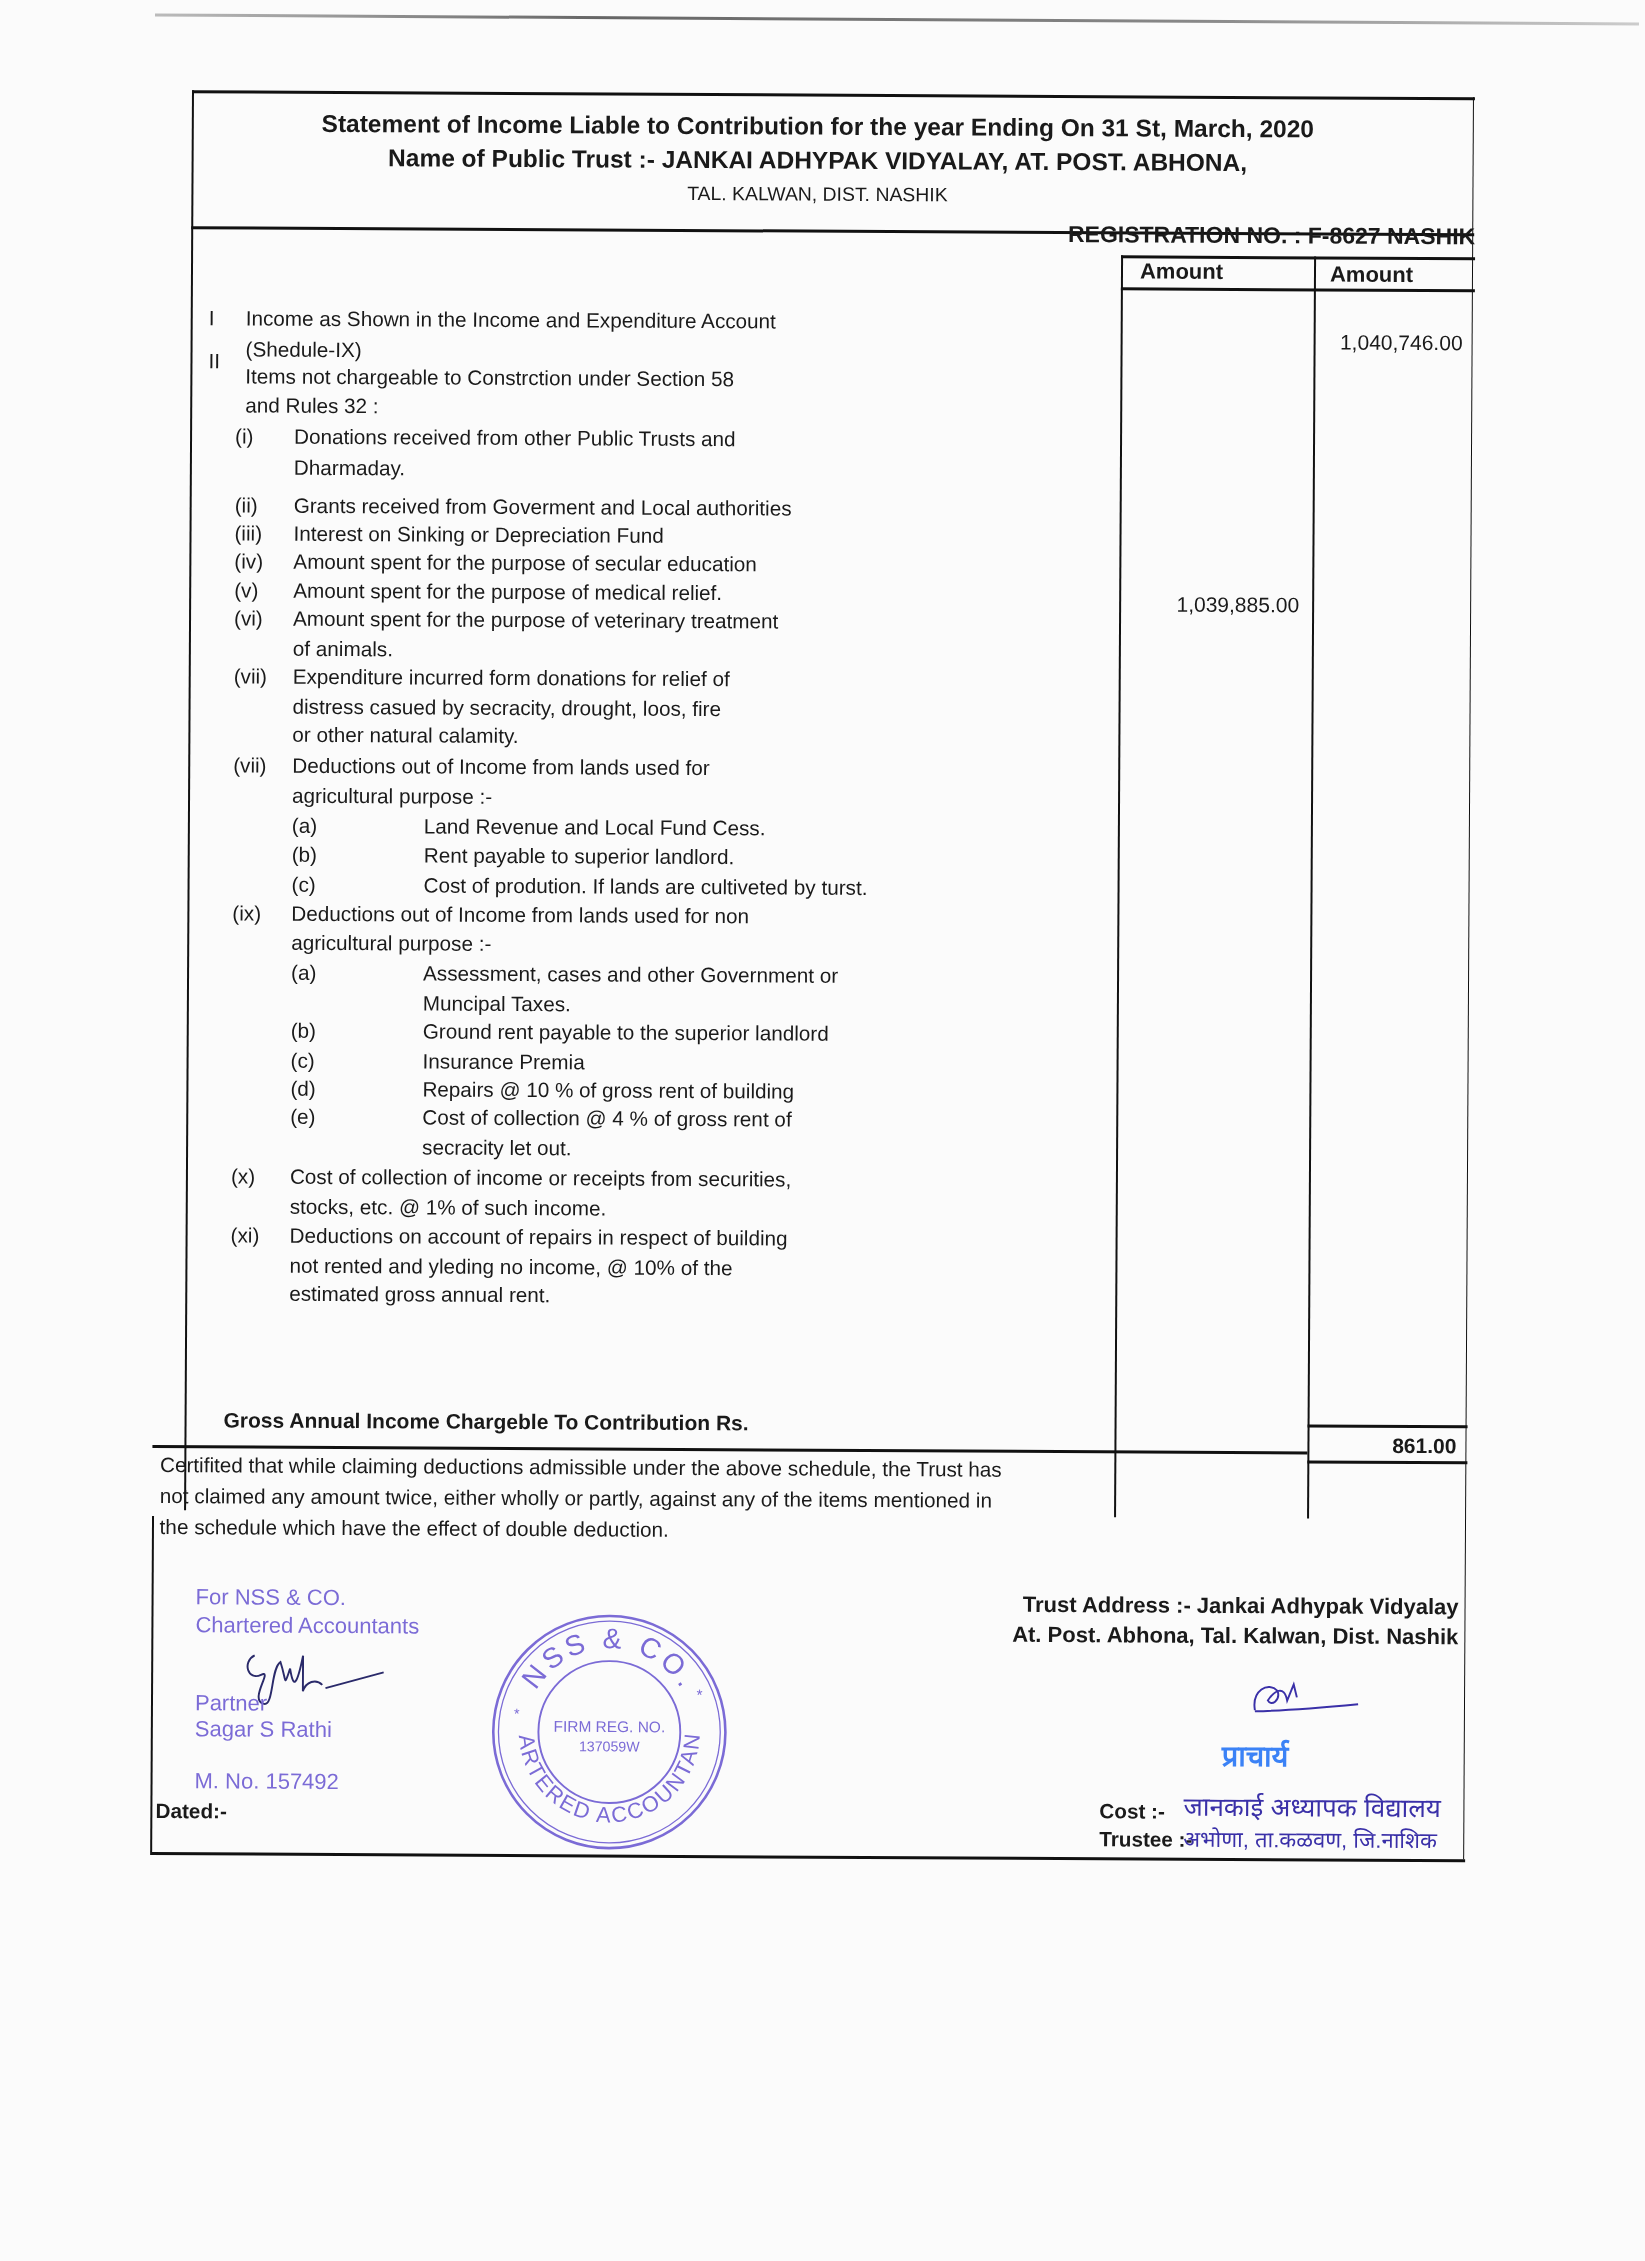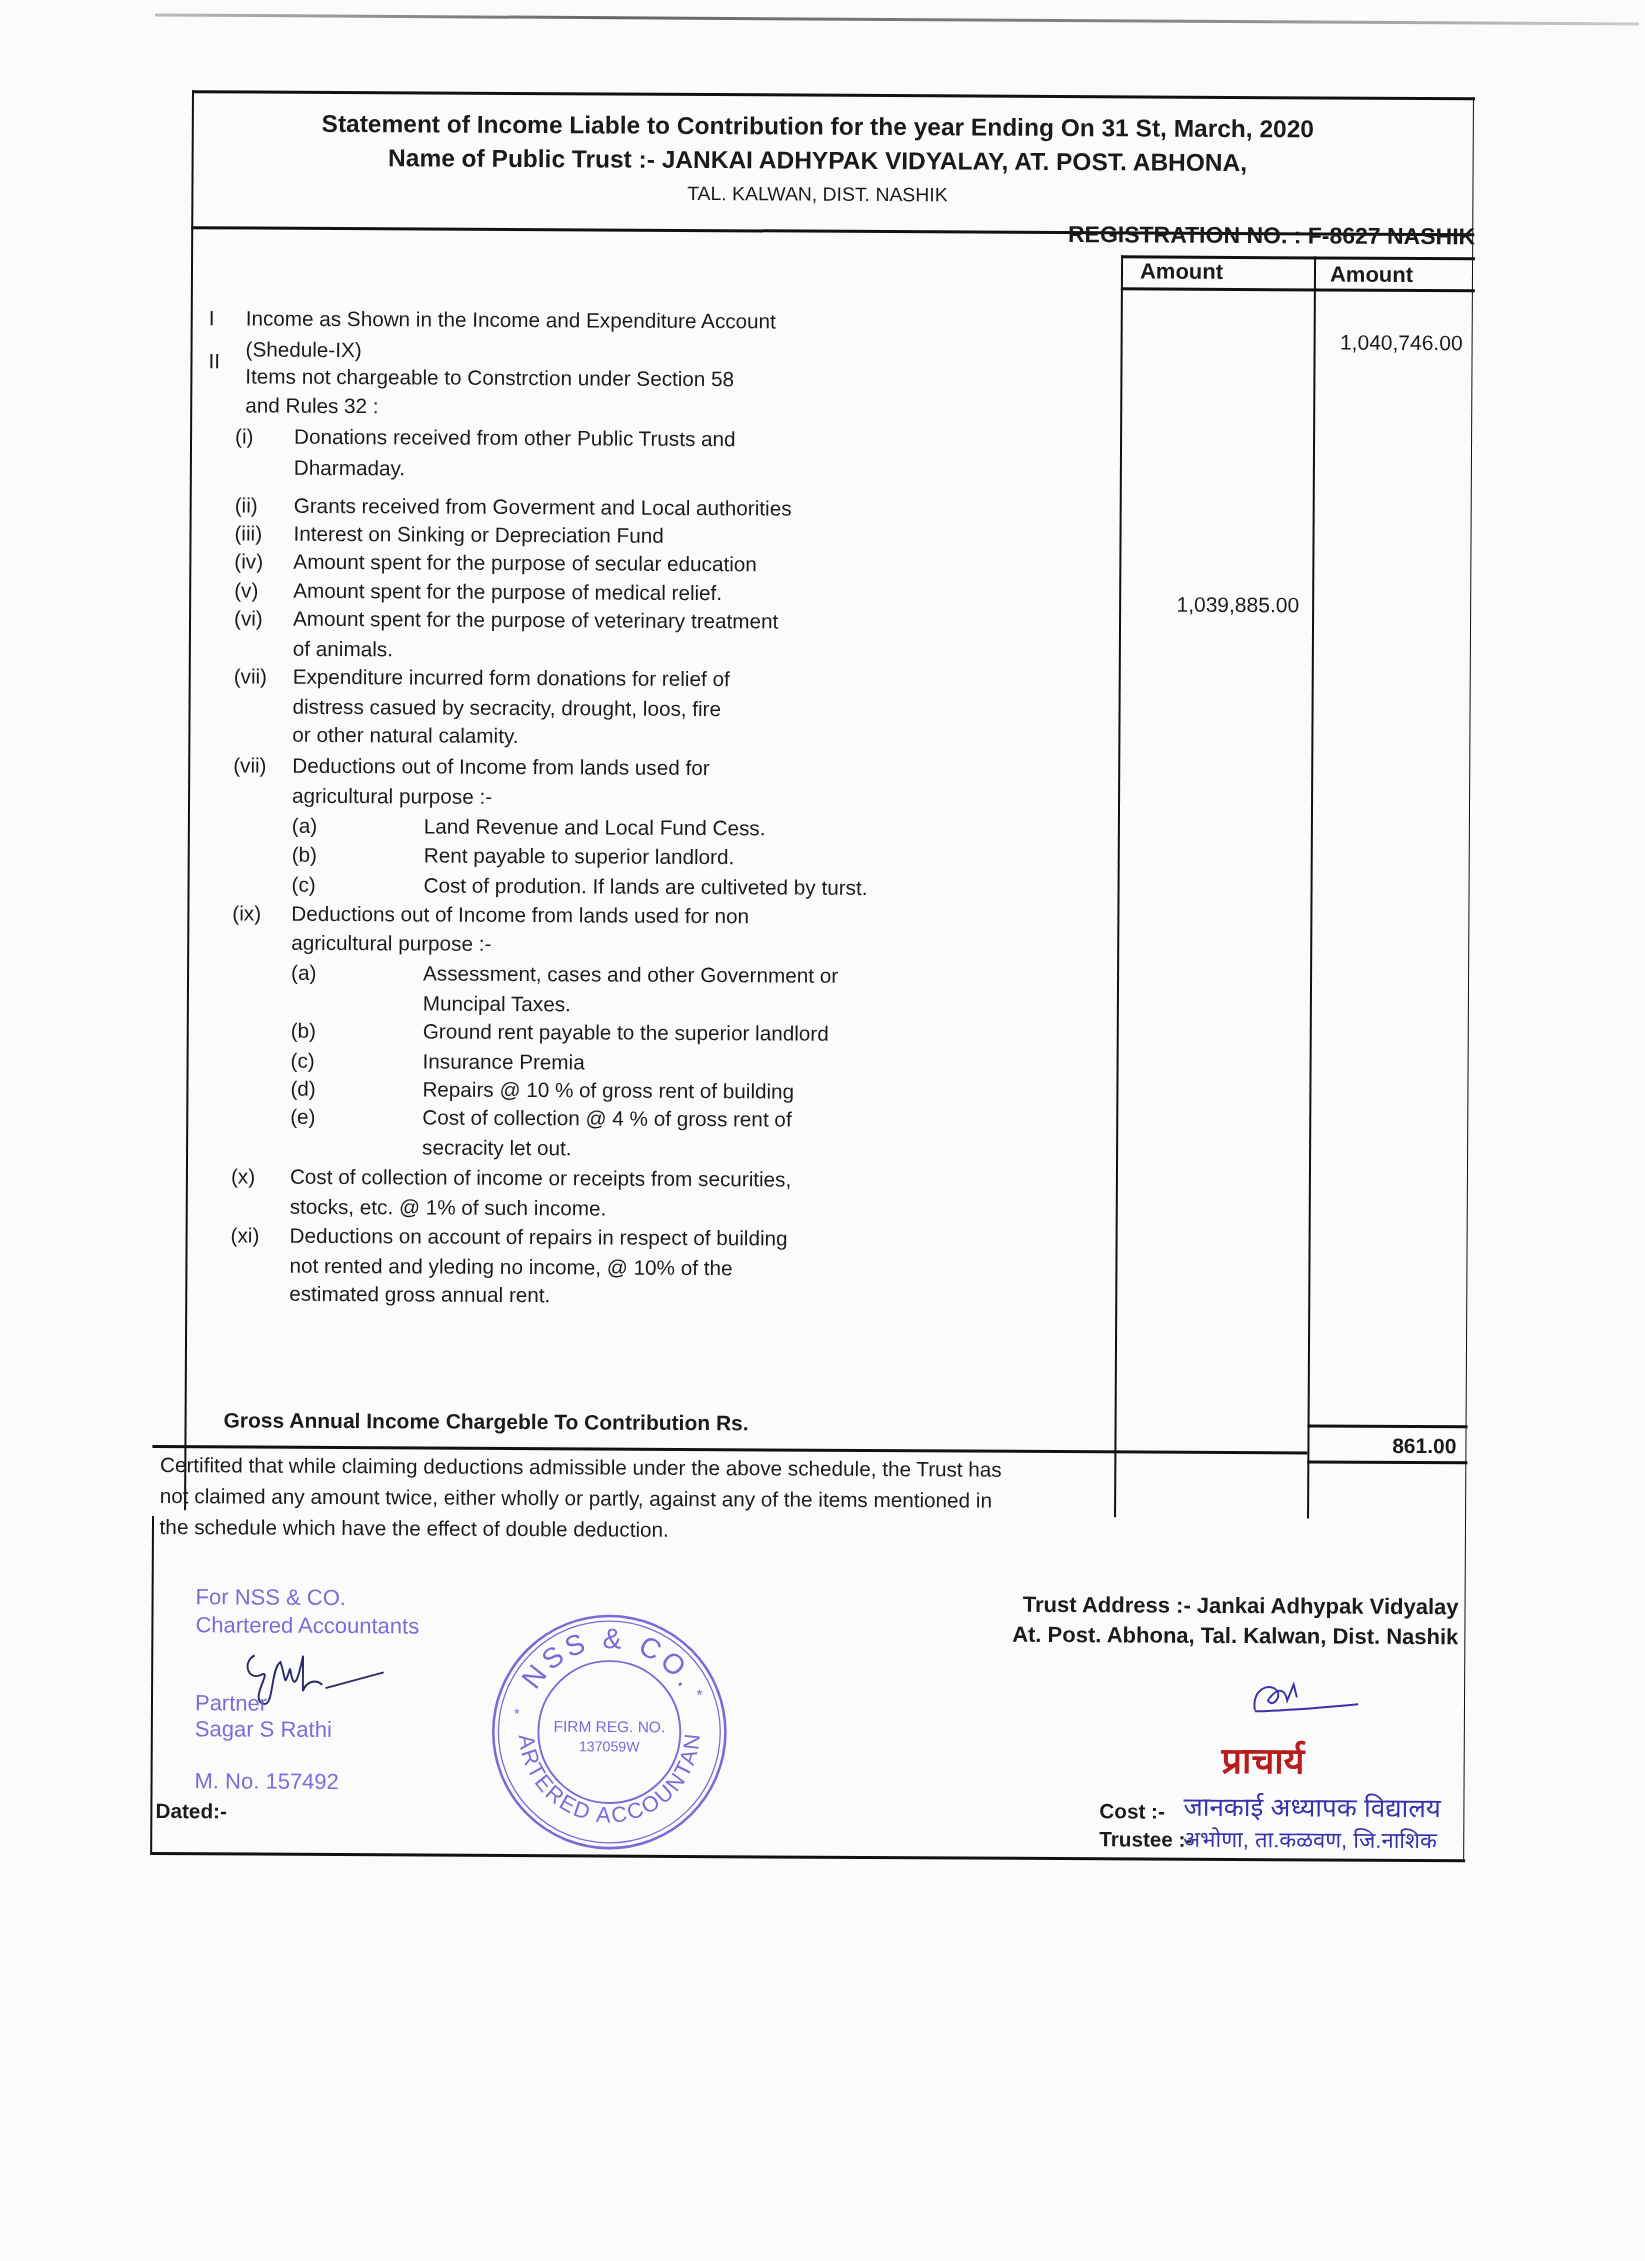--- a/index.html
+++ b/index.html
@@ -160,21 +160,21 @@
     <text x="190" y="220" text-anchor="middle" font-family="Liberation Sans, sans-serif" font-size="22" fill="#7b6bd6">137059W</text>
     <text x="42" y="170" font-size="22" fill="#7b6bd6">*</text>
     <text x="325" y="140" font-size="24" fill="#7b6bd6">*</text>
   </svg>
 
   <div class="footer-txt bold" style="right:9px;top:1497px;">Trust Address :- Jankai Adhypak Vidyalay</div>
   <div class="footer-txt bold" style="right:9px;top:1527px;">At. Post. Abhona, Tal. Kalwan, Dist. Nashik</div>
   <svg class="sig" style="left:1091px;top:1575px;" width="129" height="52" viewBox="0 0 200 80">
     <path d="M20 60 C15 30 40 15 55 30 C60 45 45 55 40 45 C50 30 65 20 70 45 L80 20 L85 40 M20 62 C80 60 130 55 180 50" stroke="#3a30a8" stroke-width="3" fill="none"></path>
   </svg>
-  <div class="footer-txt bold" style="left:1071px;top:1639px;font-size:36px;color:#b91c1c;">प्राचार्य</div>
+  <div class="footer-txt bold" style="left:1071px;top:1639px;font-size:29px;color:#3b82f6;">प्राचार्य</div>
   <div class="footer-txt bold" style="left:949px;top:1704px;font-size:20.7px;">Cost :-</div>
   <div class="footer-txt" style="left:1033px;top:1692px;font-size:26px;color:#3a30a8;">जानकाई अध्यापक विद्यालय</div>
   <div class="footer-txt bold" style="left:949px;top:1732px;font-size:20.7px;">Trustee :-</div>
   <div class="footer-txt" style="left:1033px;top:1727px;font-size:22px;color:#3a30a8;">अभोणा, ता.कळवण, जि.नाशिक</div>
 
   <div class="hline" style="left:0;top:1762px;width:1315px;"></div>
 </div>
 
 
 </body></html>

